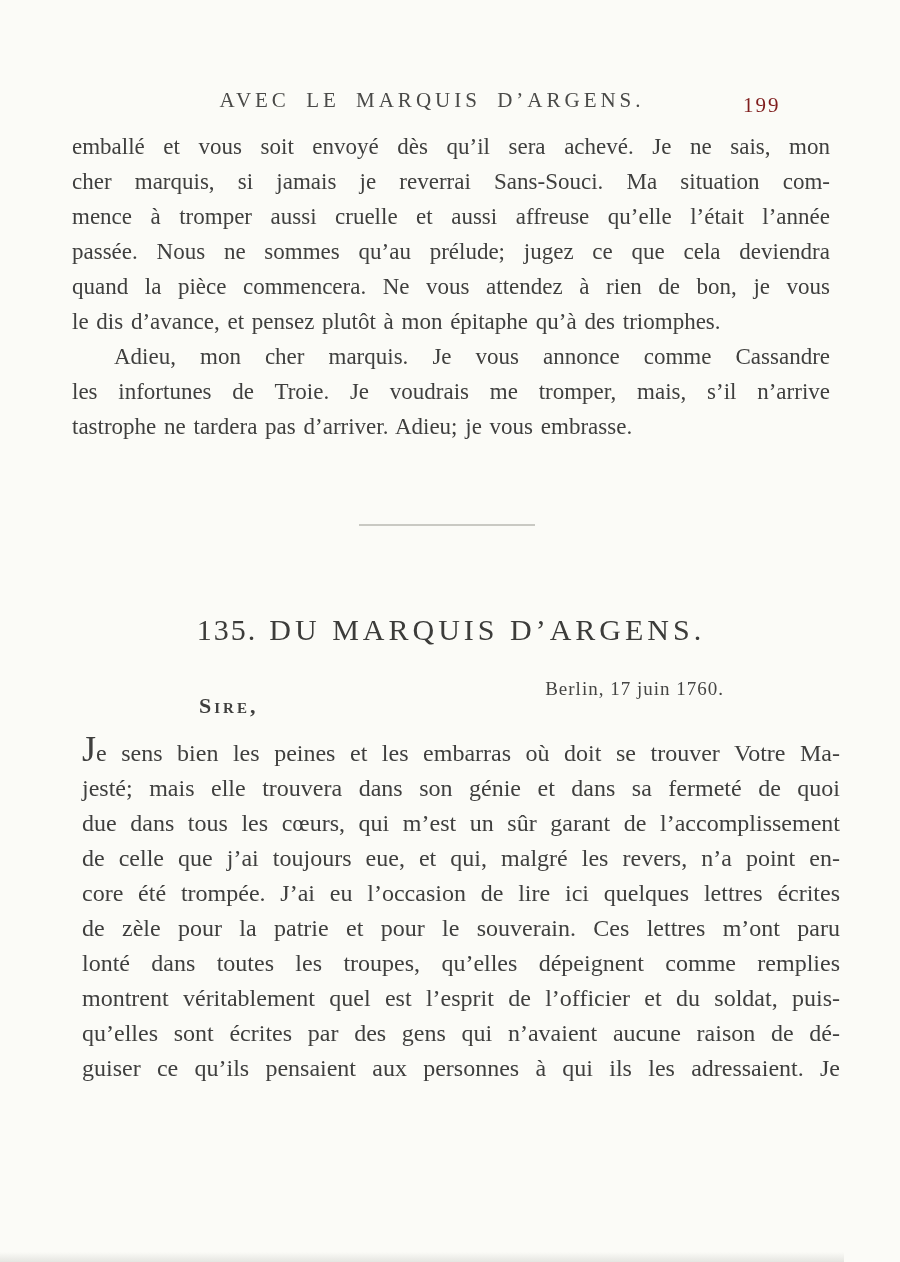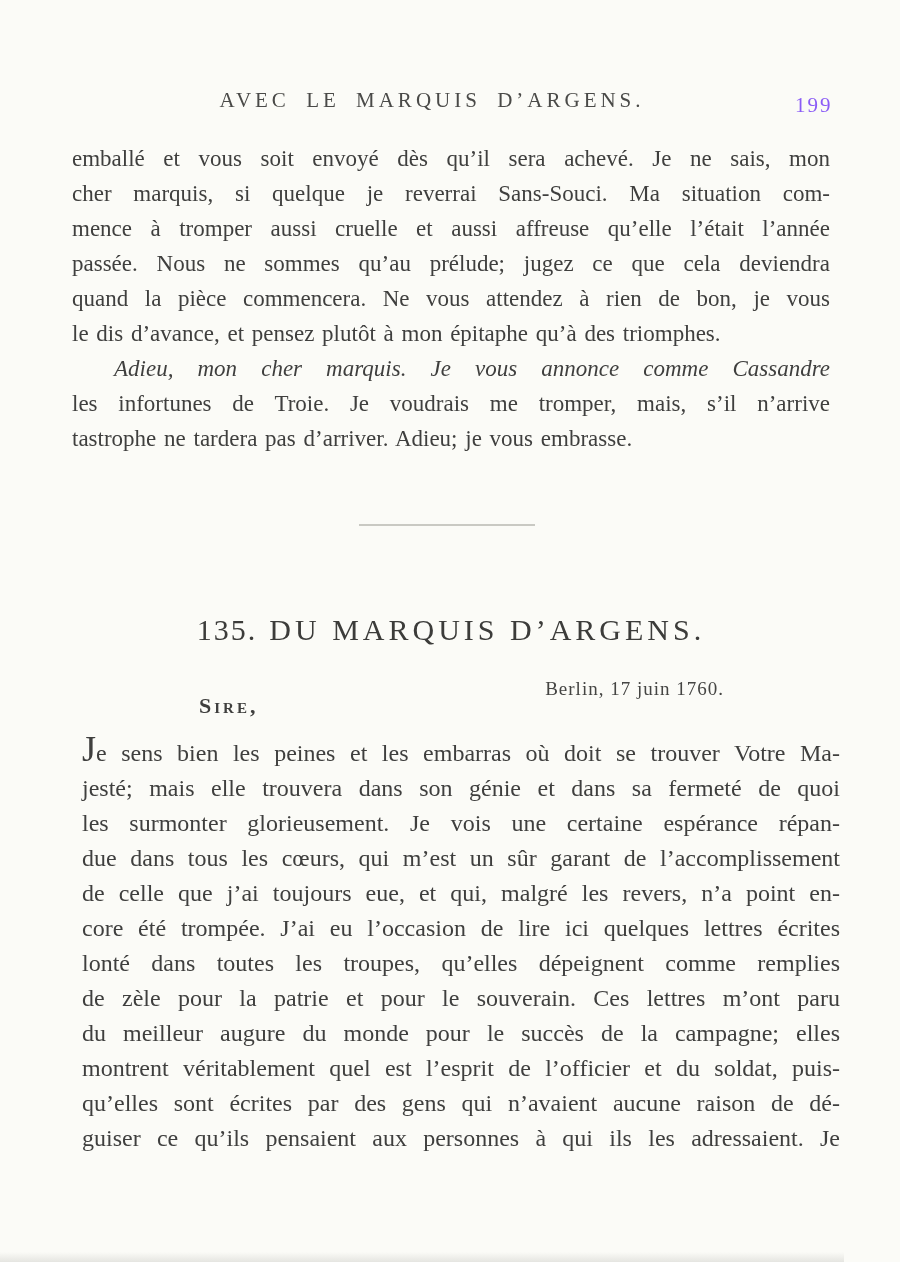--- a/index.html
+++ b/index.html
@@ -31,45 +31,44 @@
     width: 720px;
     text-align: center;
     font-size: 21px;
     letter-spacing: 4px;
     word-spacing: 7px;
     color: #4a4a48;
   }
   .page-number {
     position: absolute;
     top: 93px;
-    left: 795px;
+    left: 743px;
     font-size: 21px;
     letter-spacing: 2px;
-    color: #8b5cf6;
+    color: #7f1d1d;
   }
   .text-block {
     position: absolute;
     left: 72px;
     width: 758px;
     font-size: 23px;
     line-height: 35px;
     word-spacing: 2px;
   }
-  .block-top { top: 129px; margin-top: 12px; }
+  .block-top { top: 129px; }
   .line {
     text-align: justify;
     text-align-last: justify;
     white-space: normal;
   }
   .line.last {
     text-align-last: left;
   }
   .para.indent-first .line:first-child {
     text-indent: 42px;
-    font-style: italic;
   }
   .divider {
     position: absolute;
     top: 524px;
     left: 359px;
     width: 176px;
     height: 2px;
     background: #c9c9c3;
   }
   .letter-heading {
@@ -121,21 +120,21 @@
 <body>
 
 <div class="page">
 
   <div class="running-head">AVEC LE MARQUIS D’ARGENS.</div>
   <div class="page-number">199</div>
 
   <section class="text-block block-top">
     <div class="para">
       <div class="line">emballé et vous soit envoyé dès qu’il sera achevé. Je ne sais, mon</div>
-      <div class="line">cher marquis, si quelque je reverrai Sans-Souci. Ma situation com-</div>
+      <div class="line">cher marquis, si jamais je reverrai Sans-Souci. Ma situation com-</div>
       <div class="line">mence à tromper aussi cruelle et aussi affreuse qu’elle l’était l’année</div>
       <div class="line">passée. Nous ne sommes qu’au prélude; jugez ce que cela deviendra</div>
       <div class="line">quand la pièce commencera. Ne vous attendez à rien de bon, je vous</div>
       <div class="line last">le dis d’avance, et pensez plutôt à mon épitaphe qu’à des triomphes.</div>
     </div>
     <div class="para indent-first">
       <div class="line">Adieu, mon cher marquis. Je vous annonce comme Cassandre</div>
       <div class="line">les infortunes de Troie. Je voudrais me tromper, mais, s’il n’arrive</div>
       <div class="line last">tastrophe ne tardera pas d’arriver. Adieu; je vous embrasse.</div>
     </div>
@@ -147,26 +146,24 @@
     <span class="letter-number">135.</span><span class="letter-title">DU MARQUIS D’ARGENS.</span>
   </h2>
 
   <div class="dateline">Berlin, 17 juin 1760.</div>
   <div class="salutation">Sire,</div>
 
   <section class="text-block block-body">
     <div class="para">
       <div class="line initial">Je sens bien les peines et les embarras où doit se trouver Votre Ma-</div>
       <div class="line">jesté; mais elle trouvera dans son génie et dans sa fermeté de quoi</div>
-      <div class="line">les surmonter glorieusement. Je vois une certaine espérance répan-</div>
       <div class="line">due dans tous les cœurs, qui m’est un sûr garant de l’accomplissement</div>
       <div class="line">de celle que j’ai toujours eue, et qui, malgré les revers, n’a point en-</div>
       <div class="line">core été trompée. J’ai eu l’occasion de lire ici quelques lettres écrites</div>
+      <div class="line">de zèle pour la patrie et pour le souverain. Ces lettres m’ont paru</div>
       <div class="line">lonté dans toutes les troupes, qu’elles dépeignent comme remplies</div>
-      <div class="line">de zèle pour la patrie et pour le souverain. Ces lettres m’ont paru</div>
-      <div class="line">du meilleur augure du monde pour le succès de la campagne; elles</div>
       <div class="line">montrent véritablement quel est l’esprit de l’officier et du soldat, puis-</div>
       <div class="line">qu’elles sont écrites par des gens qui n’avaient aucune raison de dé-</div>
       <div class="line">guiser ce qu’ils pensaient aux personnes à qui ils les adressaient. Je</div>
     </div>
   </section>
 
 </div>
 
 </body></html>

